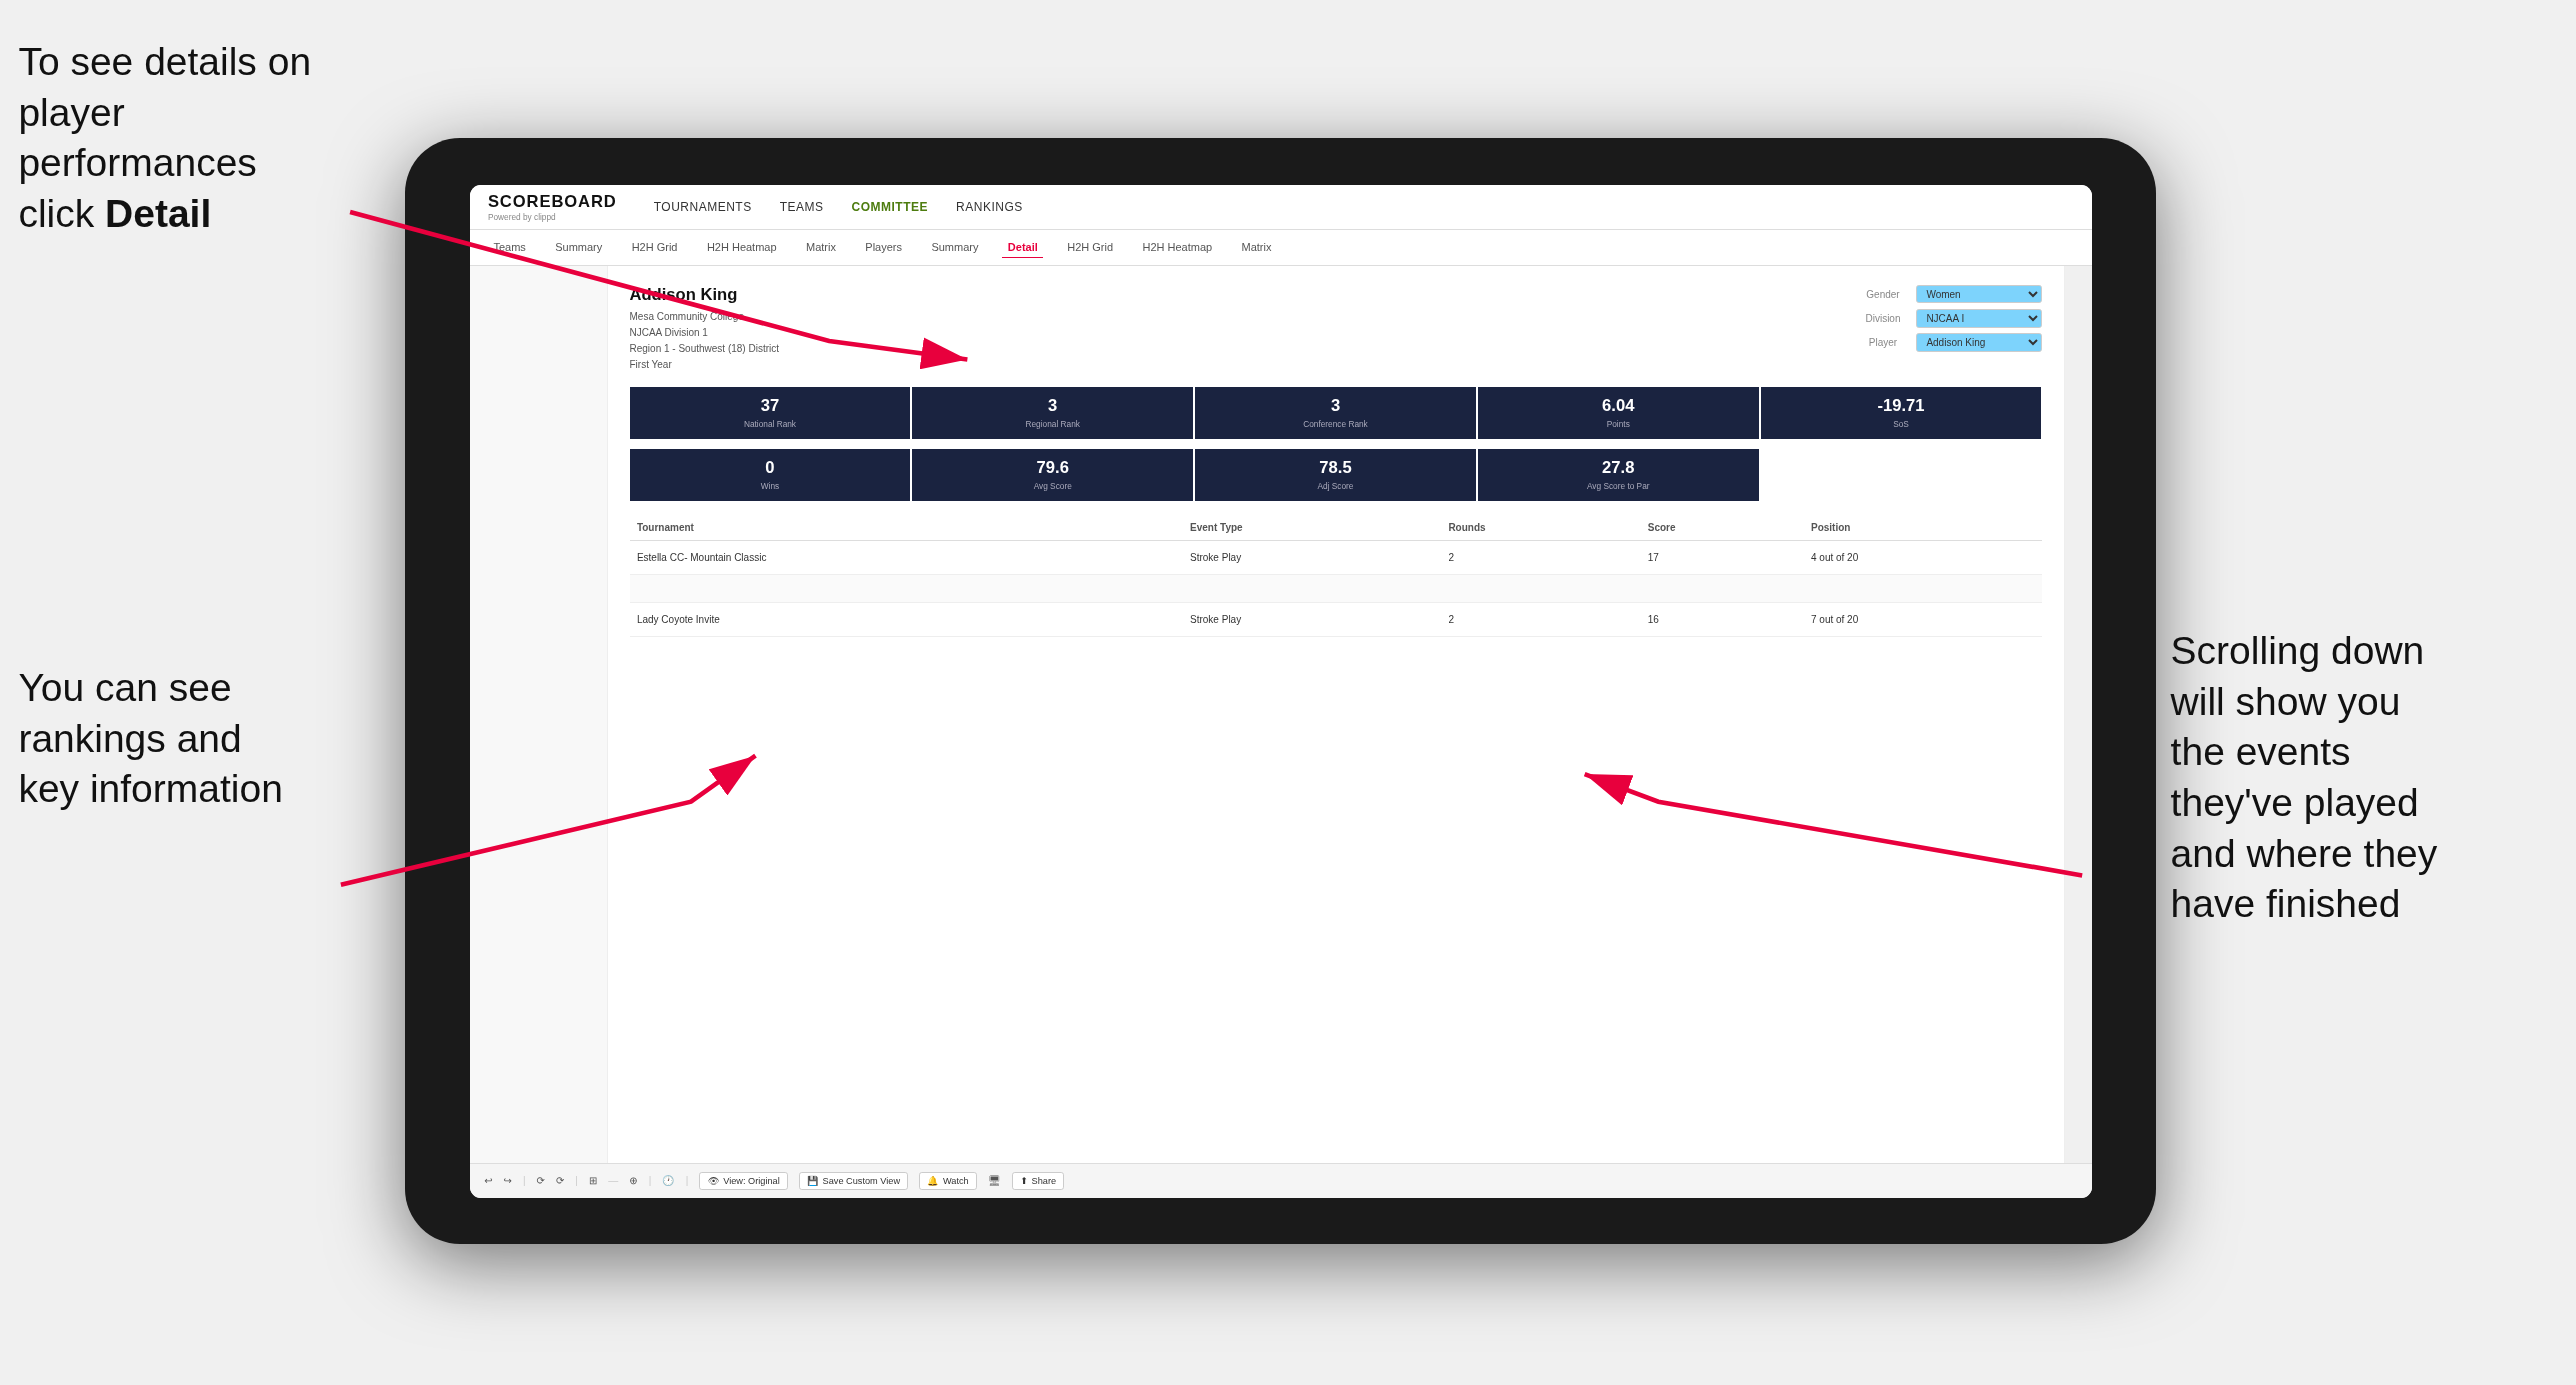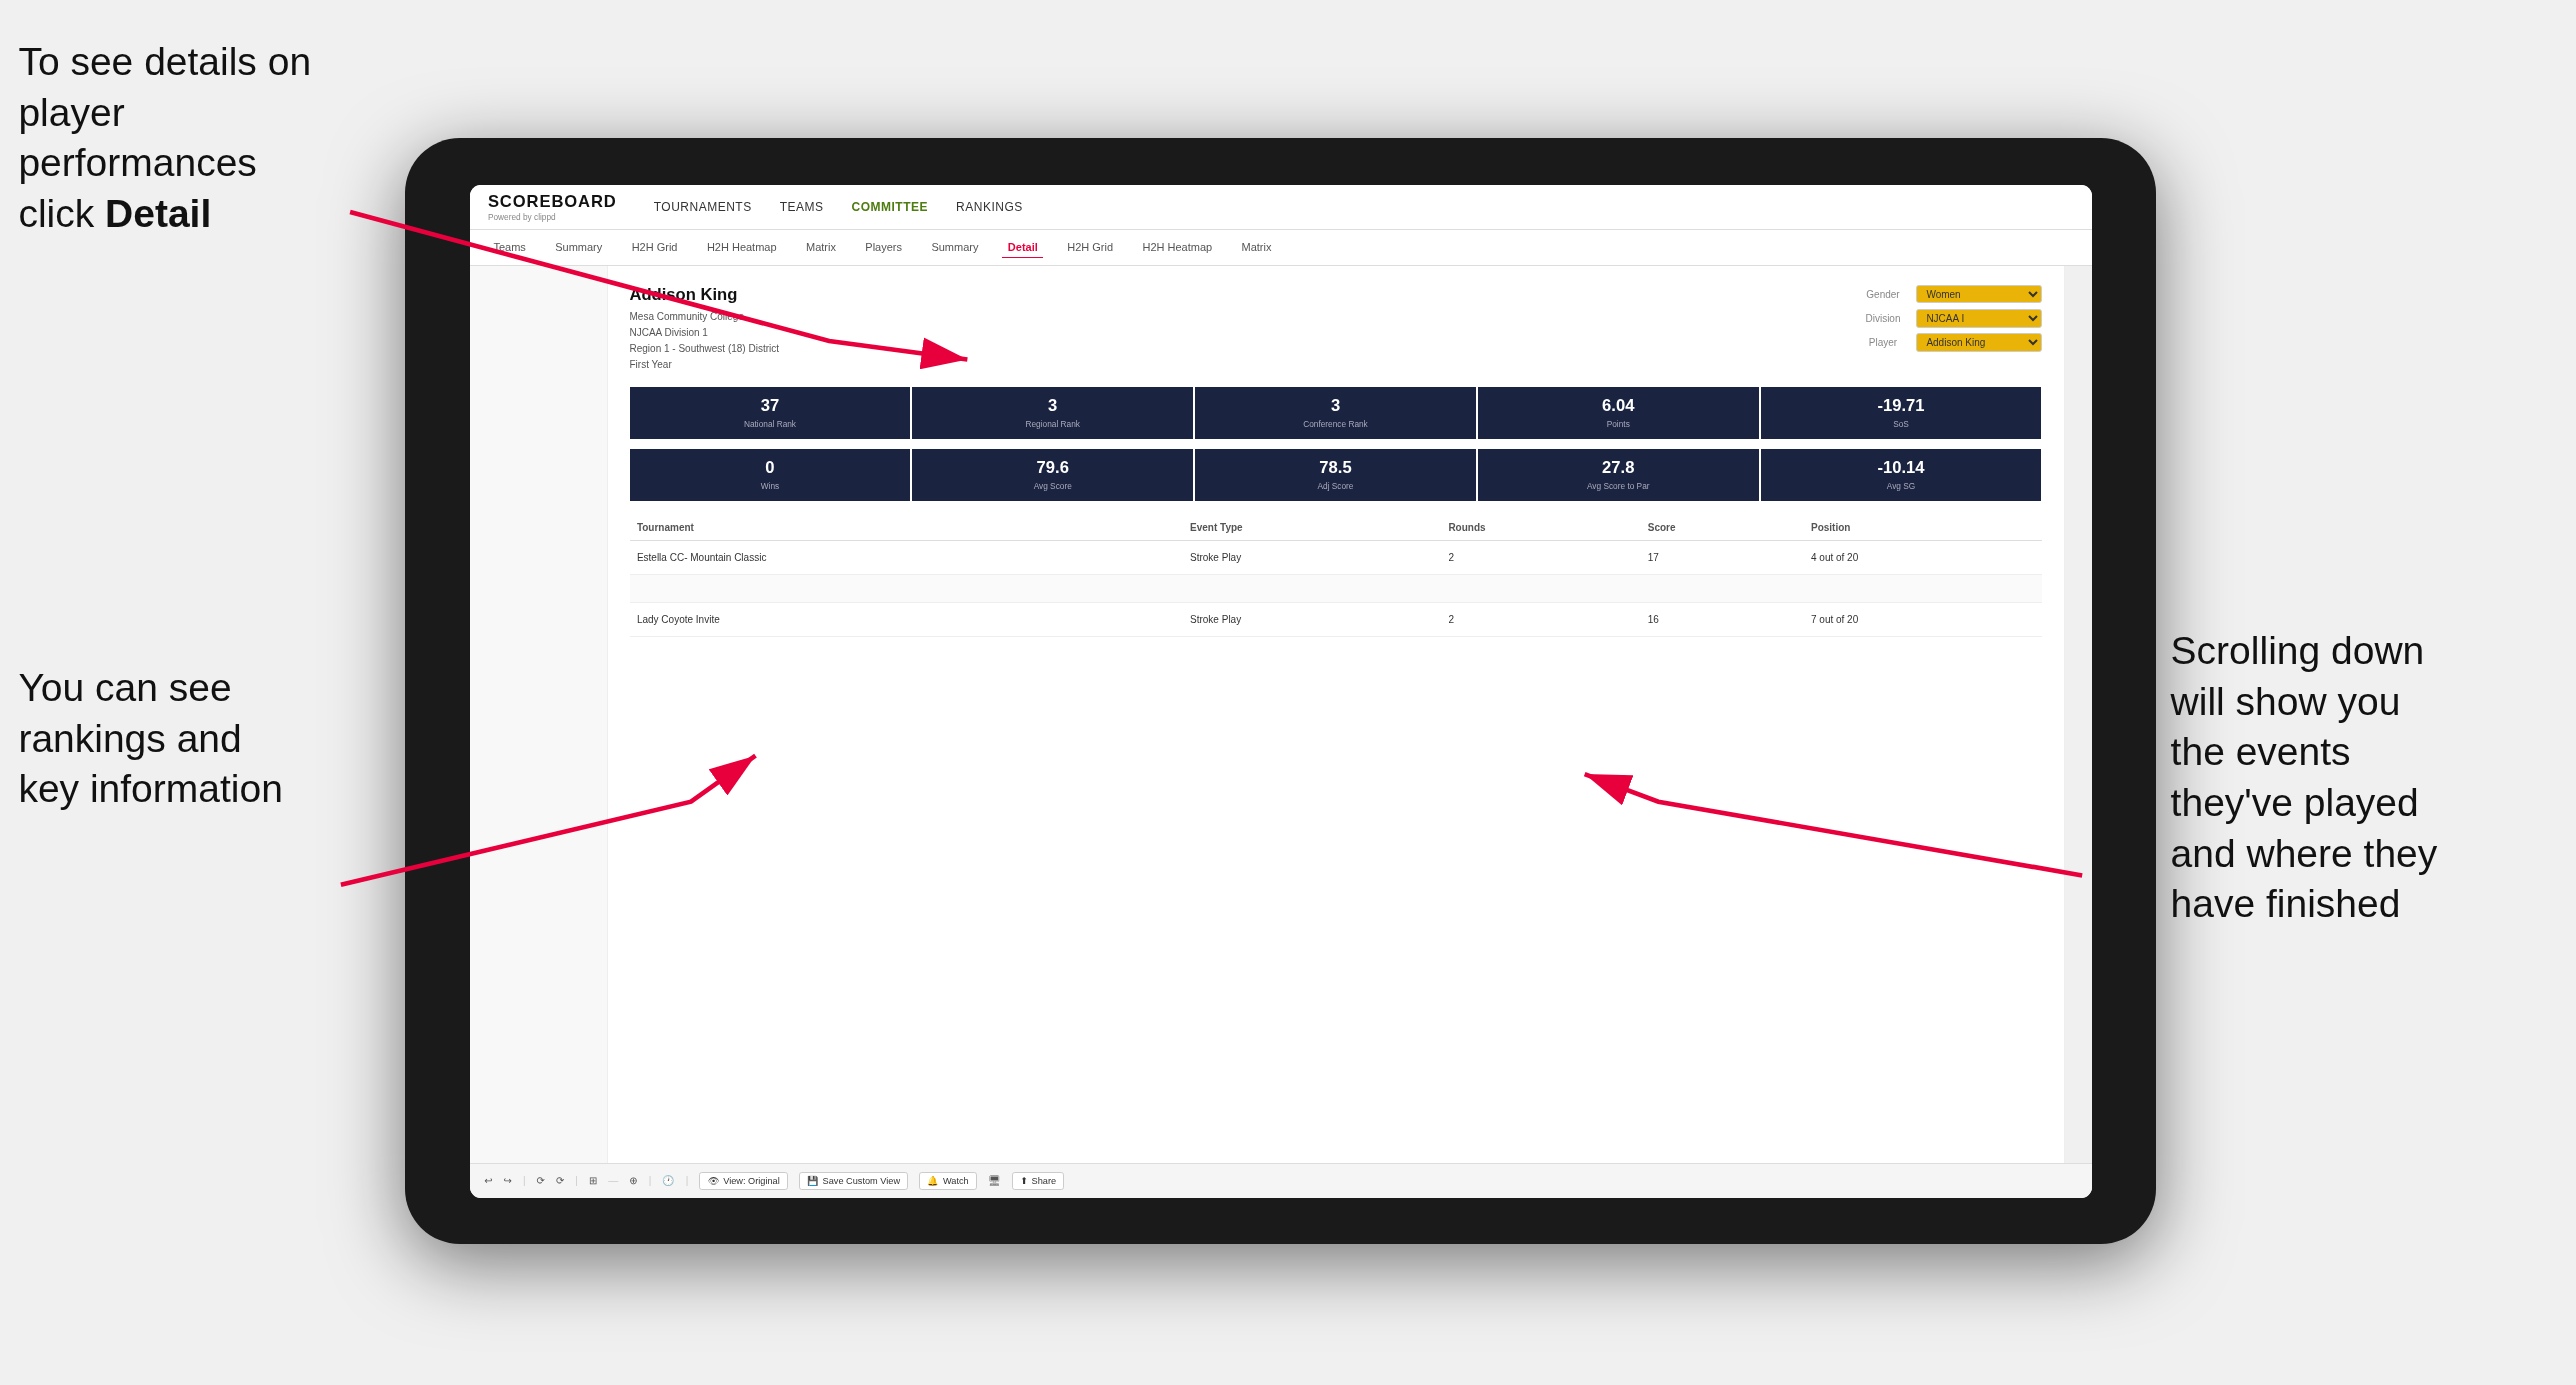--- a/index.html
+++ b/index.html
@@ -207,21 +207,21 @@
       width: 51px;
       text-align: center;
     }
 
     .control-select {
       flex: 1;
       font-size: 10px;
       padding: 1.8px 5.5px;
       border: 0.9px solid #ccc;
       border-radius: 2.8px;
-      background: #eab308;
+      background: #7dd3fc;
       color: #333;
     }
 
     
     .stats-grid {
       display: grid;
       grid-template-columns: repeat(5, 1fr);
       gap: 1.8px;
       margin-bottom: 10px;
     }
@@ -442,24 +442,20 @@
             <span class="stat-value">79.6</span>
             <span class="stat-label">Avg Score</span>
           </div>
           <div class="stat-cell">
             <span class="stat-value">78.5</span>
             <span class="stat-label">Adj Score</span>
           </div>
           <div class="stat-cell">
             <span class="stat-value">27.8</span>
             <span class="stat-label">Avg Score to Par</span>
-          </div>
-          <div class="stat-cell">
-            <span class="stat-value">-10.14</span>
-            <span class="stat-label">Avg SG</span>
           </div>
         </div>
 
 
         <table class="events-table">
           <thead>
             <tr>
               <th>Tournament</th>
               <th>Event Type</th>
               <th>Rounds</th>

